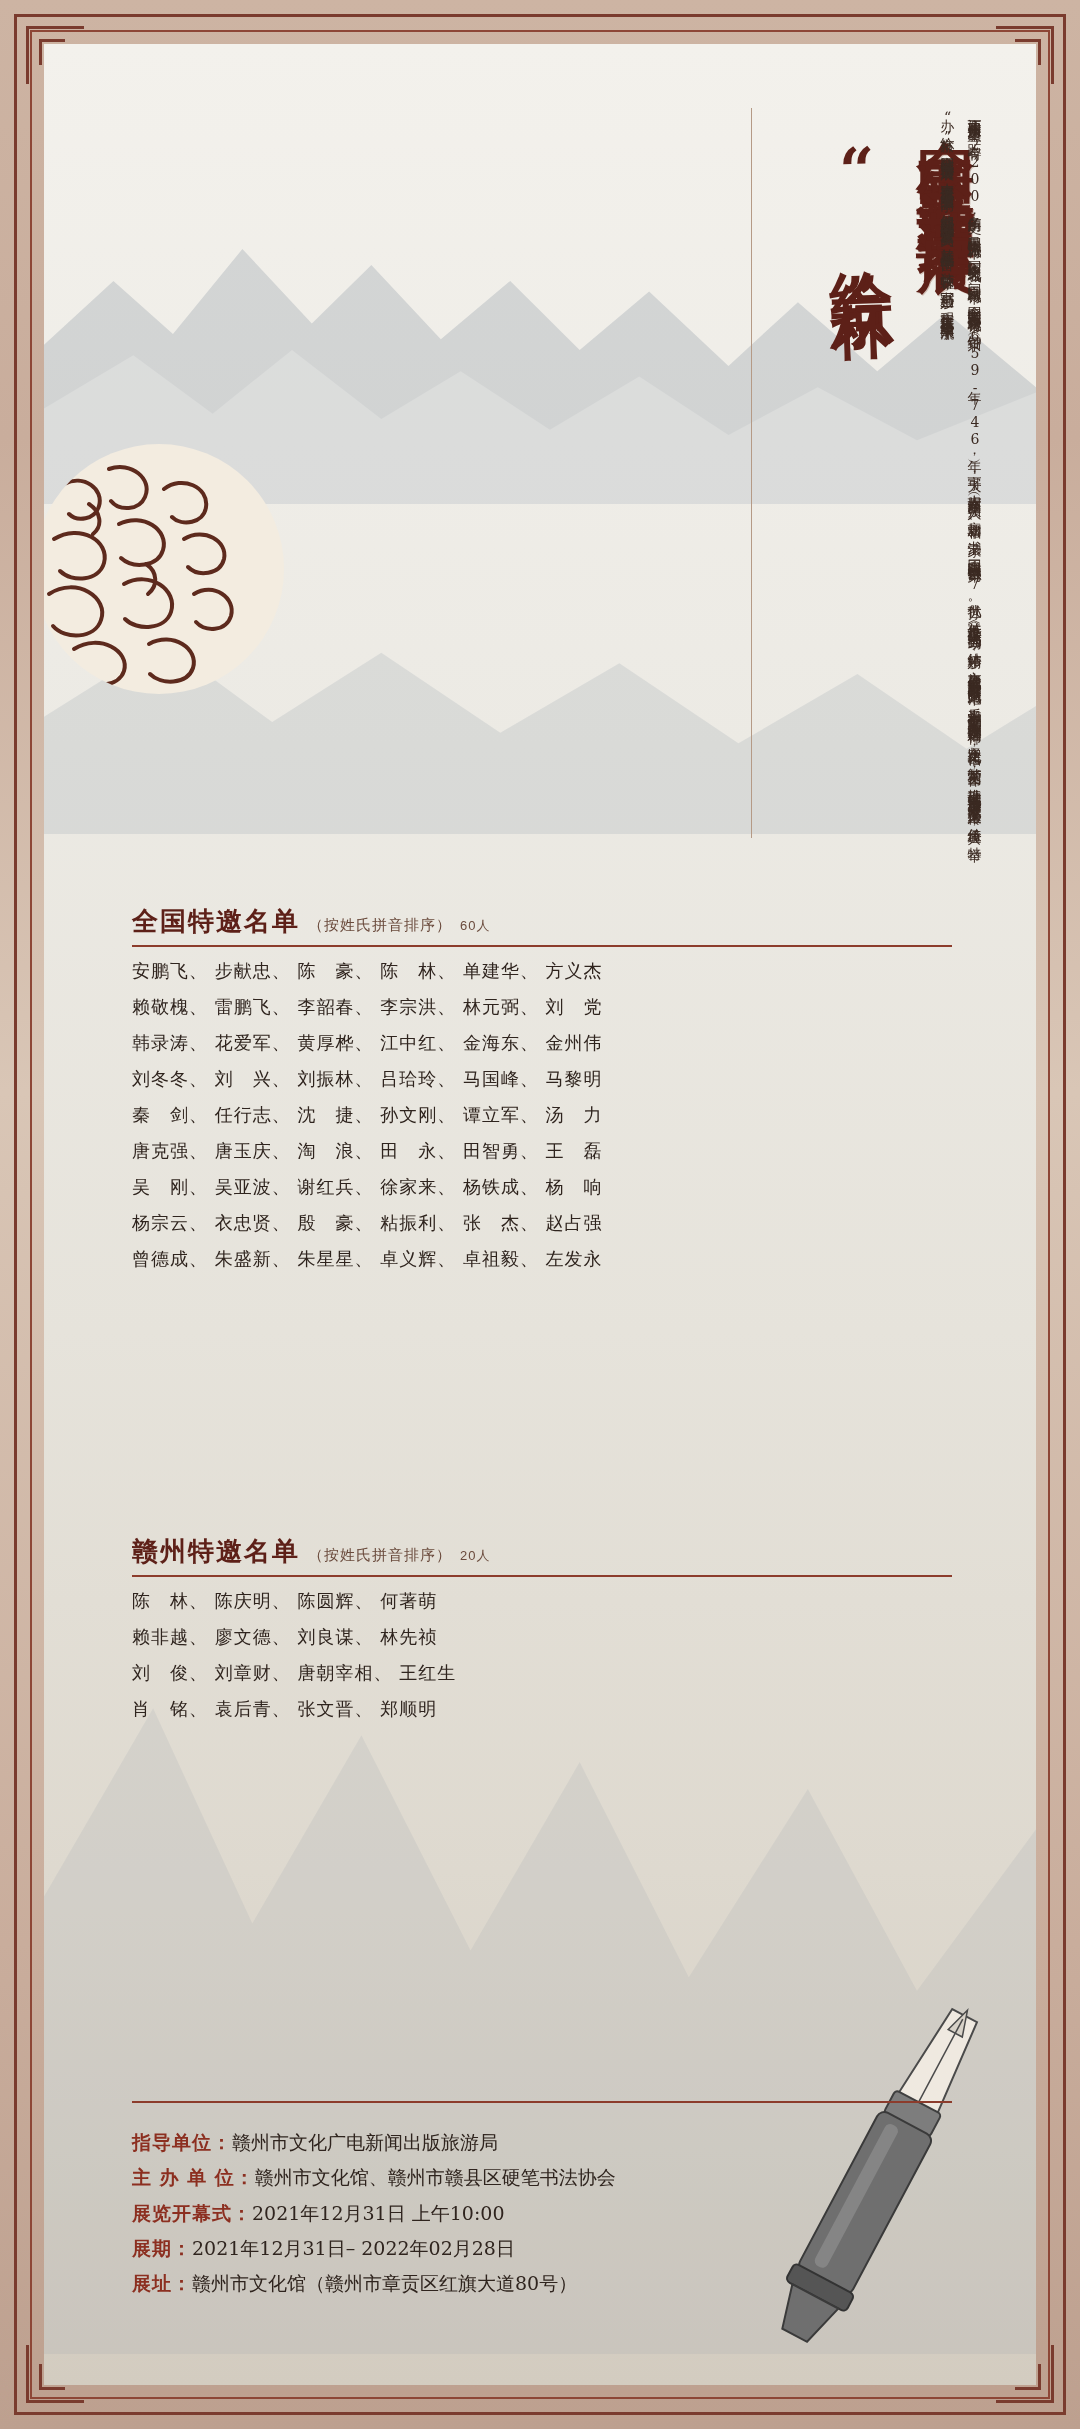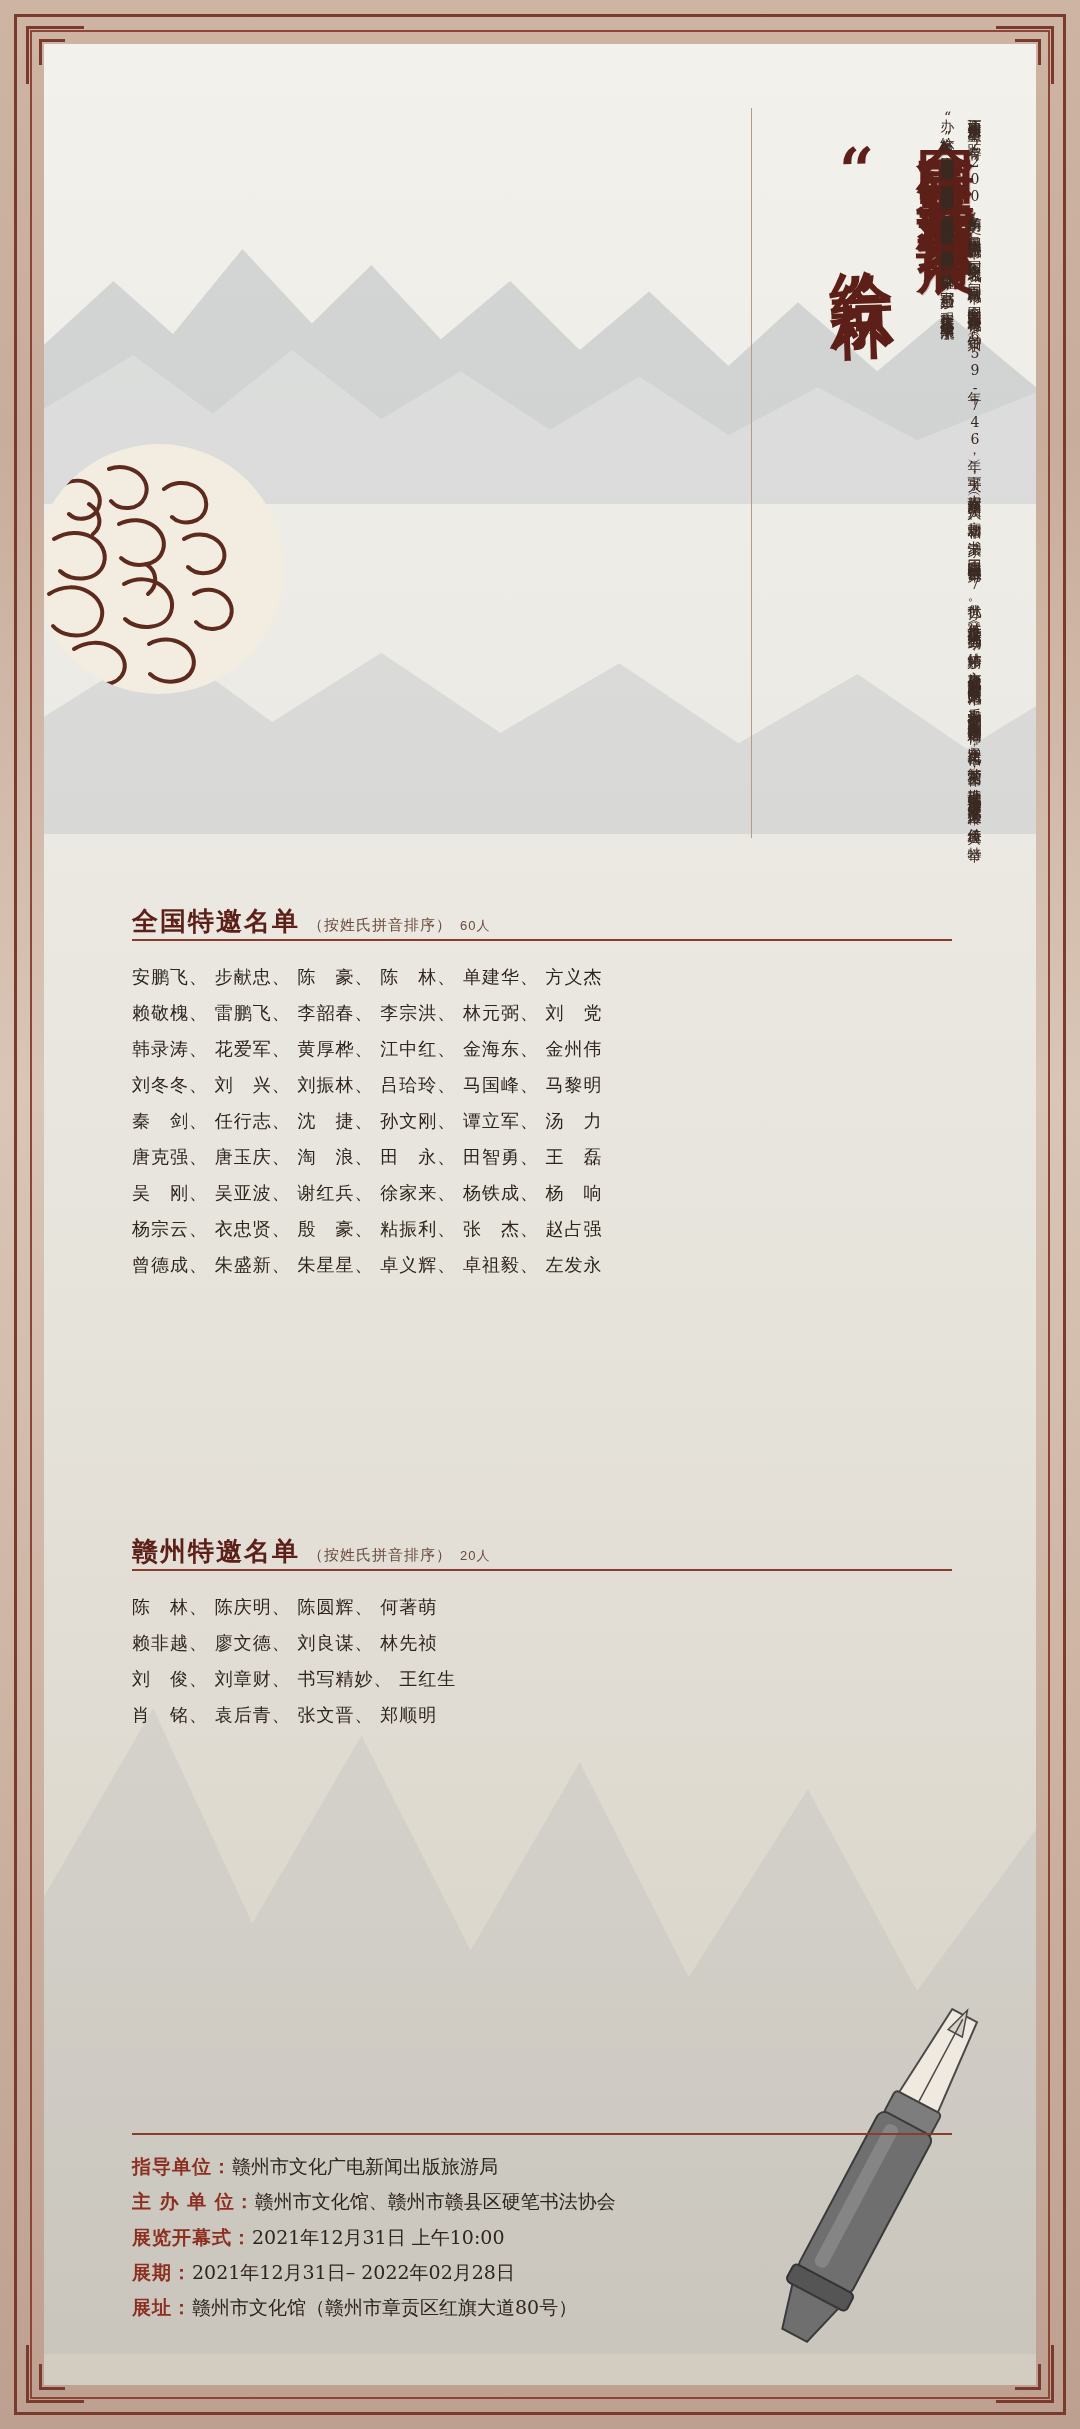--- a/index.html
+++ b/index.html
@@ -106,39 +106,39 @@
     border-left:1px solid #b59a86;
     padding-left:6px;
     text-align:justify;
   }
 
   
   .section{position:absolute;left:88px;width:820px;}
   .sec-head{
     display:flex;align-items:baseline;gap:8px;
     border-bottom:2px solid #8c3c2c;
-    margin-bottom:18px;
+    padding-bottom:6px;margin-bottom:6px;
   }
   .sec-title{
     font-size:26px;font-weight:bold;color:#5d2018;
     font-family:"DejaVu Serif","Liberation Serif",serif;
     letter-spacing:2px;
   }
   .sec-sub{font-size:15px;color:#6a4a3c;letter-spacing:1px;}
   .sec-count{font-size:13px;color:#6a4a3c;letter-spacing:1px;}
   .names{
     font-family:"DejaVu Serif","Liberation Serif",serif;
     font-size:18px;color:#2f241e;line-height:2.0;letter-spacing:1px;
   }
   .names .row{white-space:nowrap;}
 
   
   .footer{
-    position:absolute;left:88px;bottom:60px;width:820px;
-    border-top:2px solid #8c3c2c;padding-top:14px;
+    position:absolute;left:88px;bottom:84px;width:820px;
+    border-top:2px solid #8c3c2c;padding-top:22px;
   }
   .f-line{
     font-family:"DejaVu Serif","Liberation Serif",serif;
     font-size:19px;line-height:1.85;color:#2f241e;
   }
   .f-key{color:#8c2f20;font-weight:bold;letter-spacing:1px;}
 
   
   .pen{position:absolute;right:-10px;bottom:10px;width:330px;height:400px;}
   .pen svg{display:block;}
@@ -217,21 +217,21 @@
 
     <div class="section" style="top:1490px;">
       <div class="sec-head">
         <span class="sec-title">赣州特邀名单</span>
         <span class="sec-sub">（按姓氏拼音排序）</span>
         <span class="sec-count">20人</span>
       </div>
       <div class="names">
         <div class="row">陈　林、 陈庆明、 陈圆辉、 何著萌</div>
         <div class="row">赖非越、 廖文德、 刘良谋、 林先祯</div>
-        <div class="row">刘　俊、 刘章财、 书写精妙、 王红生</div>
+        <div class="row">刘　俊、 刘章财、 唐朝宰相、 王红生</div>
         <div class="row">肖　铭、 袁后青、 张文晋、 郑顺明</div>
       </div>
     </div>
 
     <div class="pen">
       <svg width="330" height="400" viewBox="0 0 330 400">
         <g transform="rotate(28 165 200)">
           <path d="M150,20 L178,20 L186,120 L142,120 Z" fill="#efe9e0" stroke="#4a4a4a" stroke-width="2"></path>
           <path d="M164,14 L172,40 L156,40 Z" fill="#d8d2c8" stroke="#4a4a4a" stroke-width="1.5"></path>
           <rect x="138" y="118" width="52" height="26" rx="4" fill="#7d7d7d" stroke="#3f3f3f" stroke-width="2"></rect>

